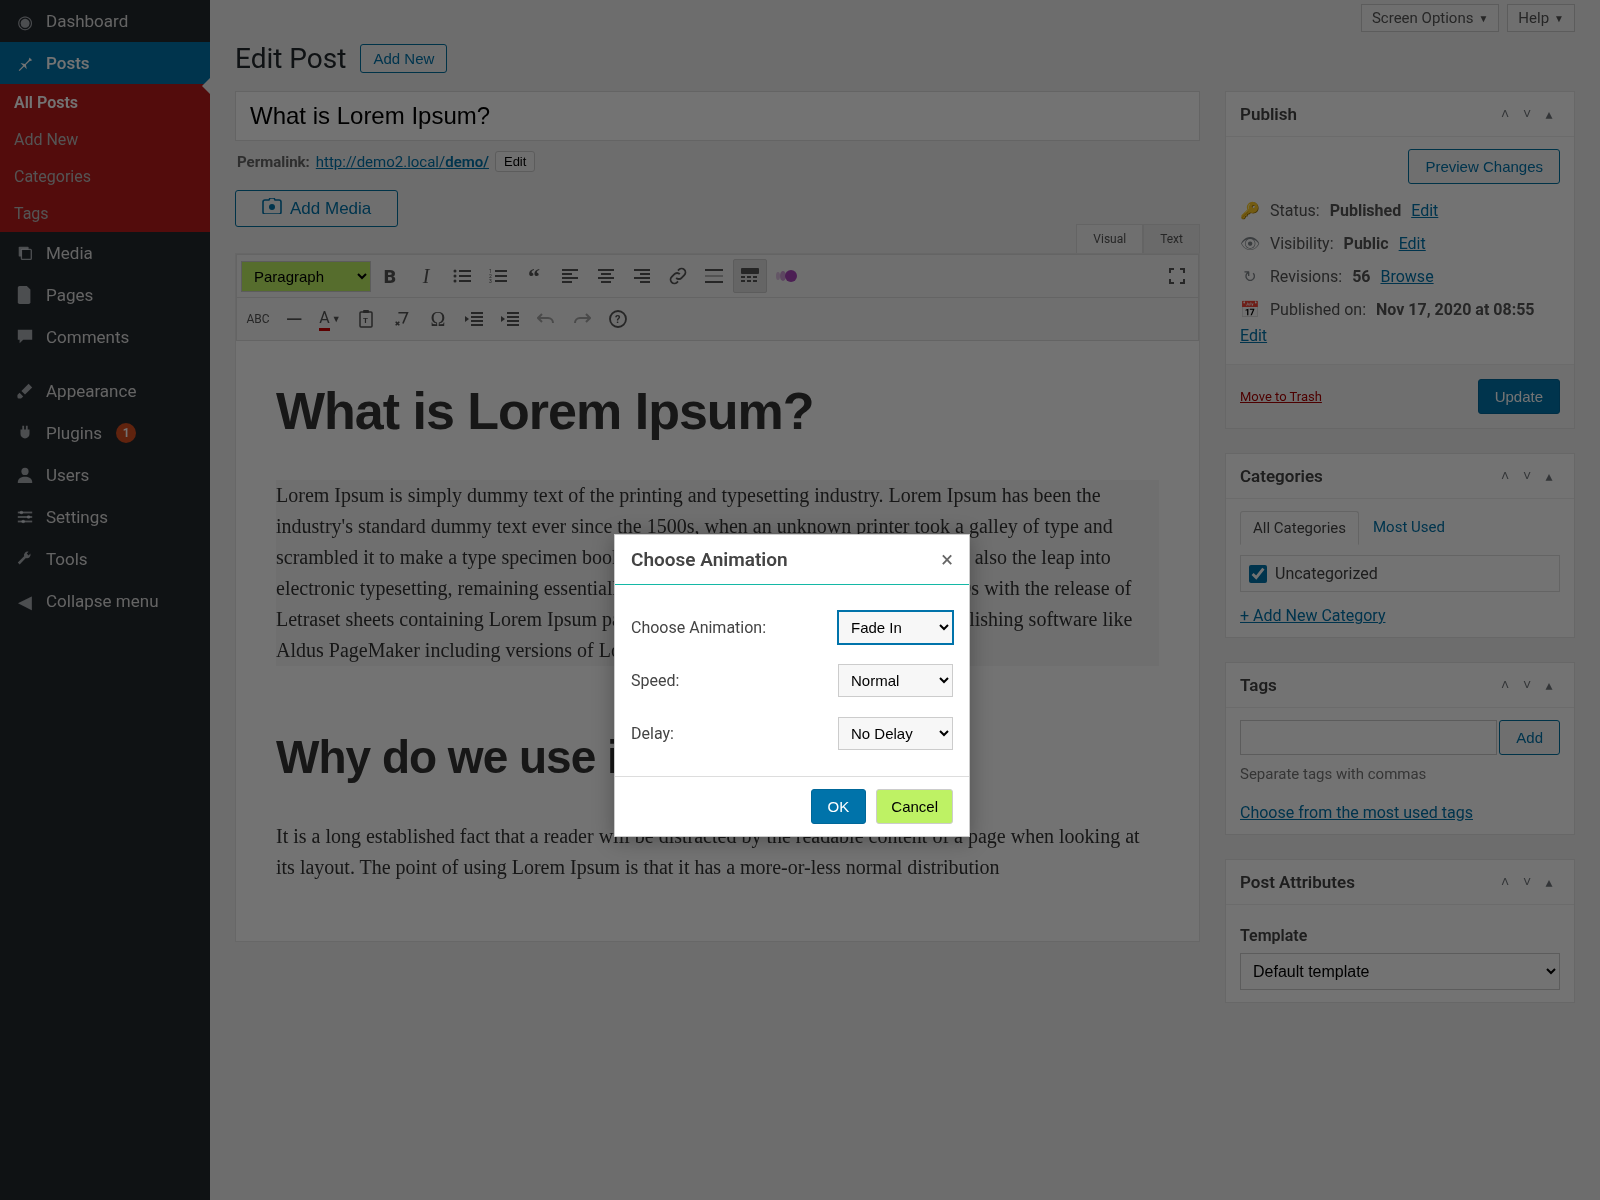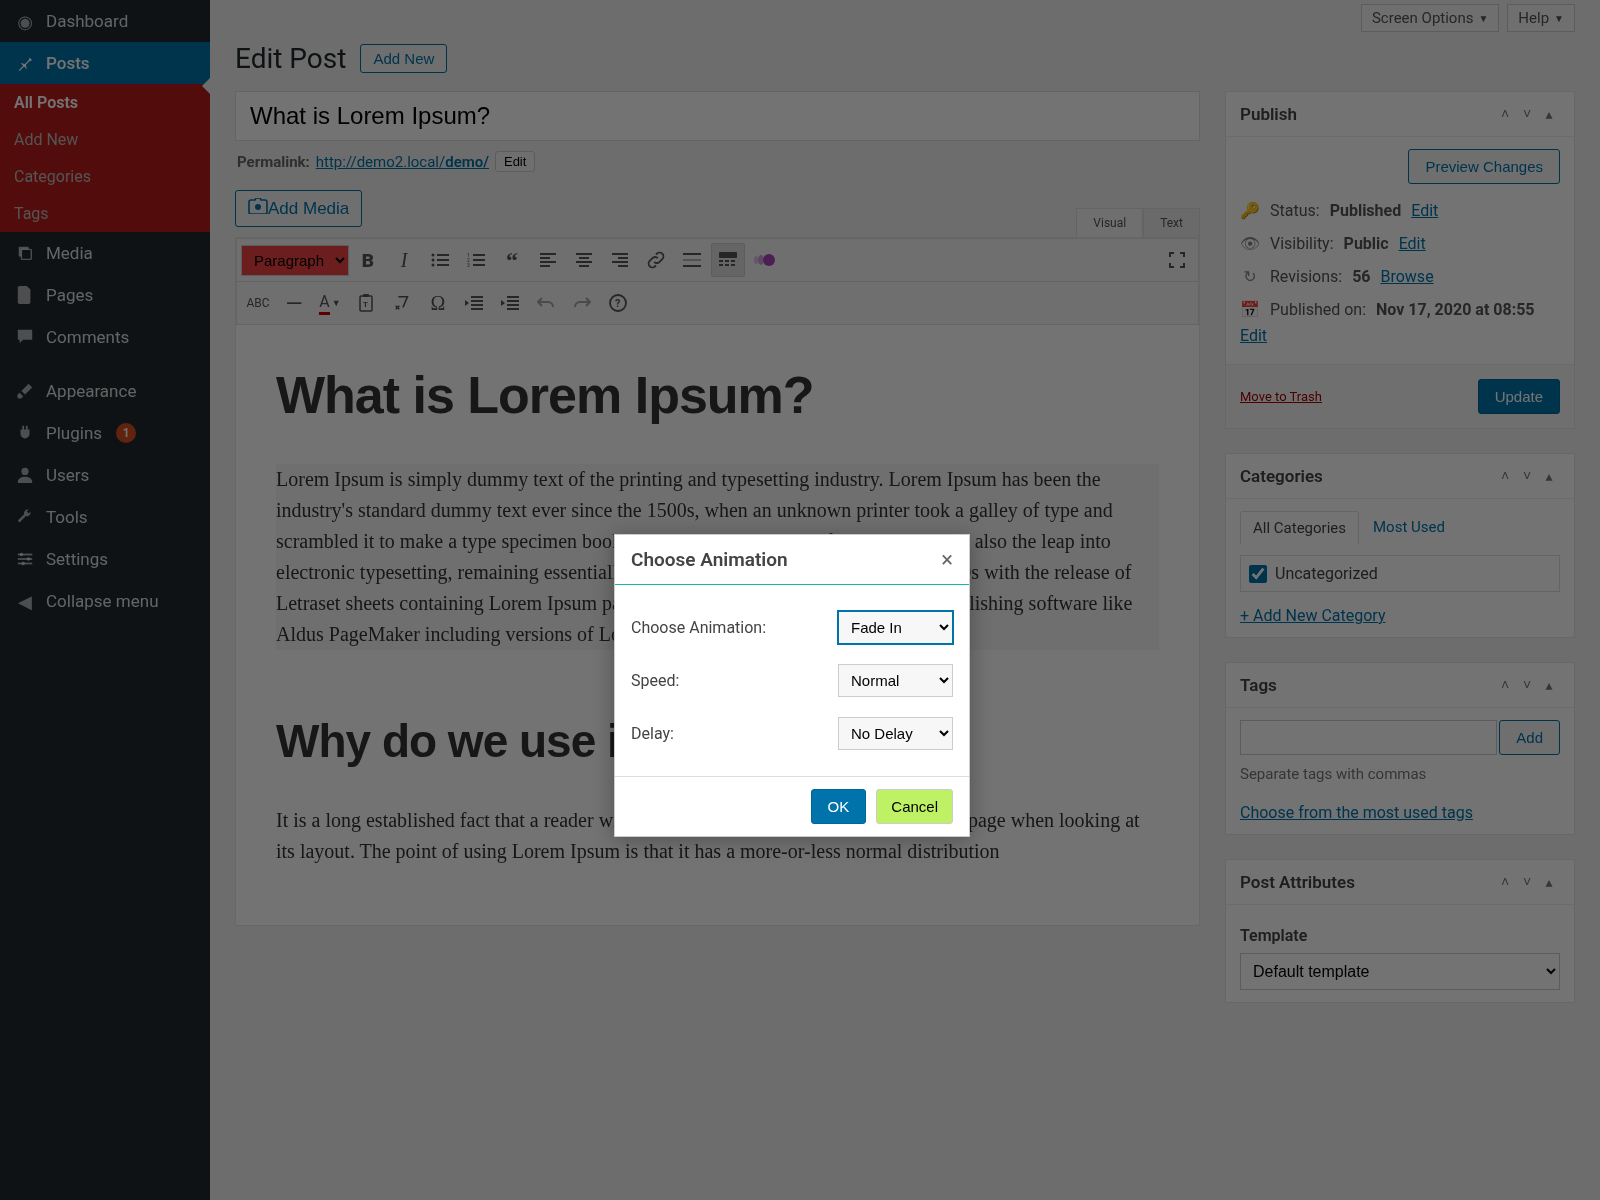--- a/index.html
+++ b/index.html
@@ -32,27 +32,27 @@
 .col-main { flex: 1; min-width: 0; }
 .col-side { width: 350px; }
 
 .title-input { width: 100%; font-size: 24px; padding: 10px 14px; border: 1px solid #ddd; background: #fff; }
 .permalink { margin: 10px 2px 18px; font-size: 15px; color: #666; display: flex; align-items: center; gap: 6px; flex-wrap: wrap; }
 .permalink a { color: #0073aa; text-decoration: underline; }
 .permalink .slug { font-weight: 600; }
 .permalink .edit-slug { border: 1px solid #ccc; background: #f7f7f7; padding: 2px 8px; font-size: 13px; cursor: pointer; border-radius: 3px; }
 
 .editor-wrap { border: 1px solid #e5e5e5; background: #fff; }
-.add-media { margin: 0 0 10px 0; border: 1px solid #0071a1; color: #0073aa; background: #f7f7f7; padding: 7px 12px; font-size: 17px; display: inline-flex; align-items: center; cursor: pointer; border-radius: 3px; }
+.add-media { margin: 0 0 26px 0; border: 1px solid #0071a1; color: #0073aa; background: #f7f7f7; padding: 7px 26px; font-size: 17px; display: inline-flex; align-items: center; gap: 8px; cursor: pointer; border-radius: 3px; }
 .ed-tabs { display: flex; gap: 0; }
 .ed-tab { border: 1px solid #ddd; background: #ebebeb; padding: 7px 16px; font-size: 12px; color: #555; cursor: pointer; border-bottom: none; }
 .ed-tab.active { background: #f5f5f5; border-bottom-color: #f5f5f5; }
 
 .toolbar { background: #f5f5f5; border: 1px solid #ddd; padding: 4px; display: flex; align-items: center; gap: 2px; flex-wrap: wrap; position: relative; }
-.toolbar select { font-size: 15px; padding: 5px 8px; border: 1px solid #ccc; background: #ef4444; width: 108px; }
+.toolbar select { font-size: 15px; padding: 5px 8px; border: 1px solid #ccc; background: #bef264; width: 130px; }
 .tb-btn { width: 34px; height: 34px; display: flex; align-items: center; justify-content: center; font-size: 16px; color: #555; cursor: pointer; border-radius: 2px; }
 .tb-btn.bold { font-weight: 900; font-size: 19px; }
 .tb-btn.italic { font-style: italic; font-family: serif; font-size: 20px; }
 .tb-btn.active { background: #e0e0e0; border: 1px solid #ccc; }
 .tb-btn.purple { color: #a946bb; font-size: 20px; }
 .tb-spacer { flex: 1; }
 .toolbar-row2 { border-top: none; }
 
 .editor-body { padding: 30px 40px; font-family: Georgia, serif; font-size: 20px; line-height: 1.55; color: #333; min-height: 600px; }
 .editor-body h1 { font-family: -apple-system, "Helvetica Neue", Arial, sans-serif; font-size: 52px; font-weight: 800; letter-spacing: -1px; margin-bottom: 28px; }
@@ -173,37 +173,37 @@
       <svg width="18" height="18" viewBox="0 0 20 20" fill="currentColor">
           <circle cx="10" cy="6" r="4"></circle>
           <path d="M2 18c0-4 4-6 8-6s8 2 8 6v1H2v-1z"></path>
         </svg>
     </span>
     <span>Users</span>
   </div>
   <div class="sidebar-item">
     <span class="sb-icon">
       <svg width="18" height="18" viewBox="0 0 20 20" fill="currentColor">
-          <path d="M16 4a4 4 0 01-5 5l-7 7-2-2 7-7a4 4 0 015-5l-2 2 2 2 2-2z"></path>
-        </svg>
-    </span>
-    <span>Tools</span>
-  </div>
-  <div class="sidebar-item">
-    <span class="sb-icon">
-      <svg width="18" height="18" viewBox="0 0 20 20" fill="currentColor">
           <rect x="2" y="4" width="16" height="2"></rect>
           <rect x="2" y="9" width="16" height="2"></rect>
           <rect x="2" y="14" width="16" height="2"></rect>
           <circle cx="6" cy="5" r="2"></circle>
           <circle cx="14" cy="10" r="2"></circle>
           <circle cx="8" cy="15" r="2"></circle>
         </svg>
     </span>
     <span>Settings</span>
+  </div>
+  <div class="sidebar-item">
+    <span class="sb-icon">
+      <svg width="18" height="18" viewBox="0 0 20 20" fill="currentColor">
+          <path d="M16 4a4 4 0 01-5 5l-7 7-2-2 7-7a4 4 0 015-5l-2 2 2 2 2-2z"></path>
+        </svg>
+    </span>
+    <span>Tools</span>
   </div>
   <div class="sidebar-item">
     <span class="sb-icon">◀</span>
     <span>Collapse menu</span>
   </div>
   <div class="arrow-notch"></div>
 </div>
 
 <div class="main">
   <div class="topbar">

